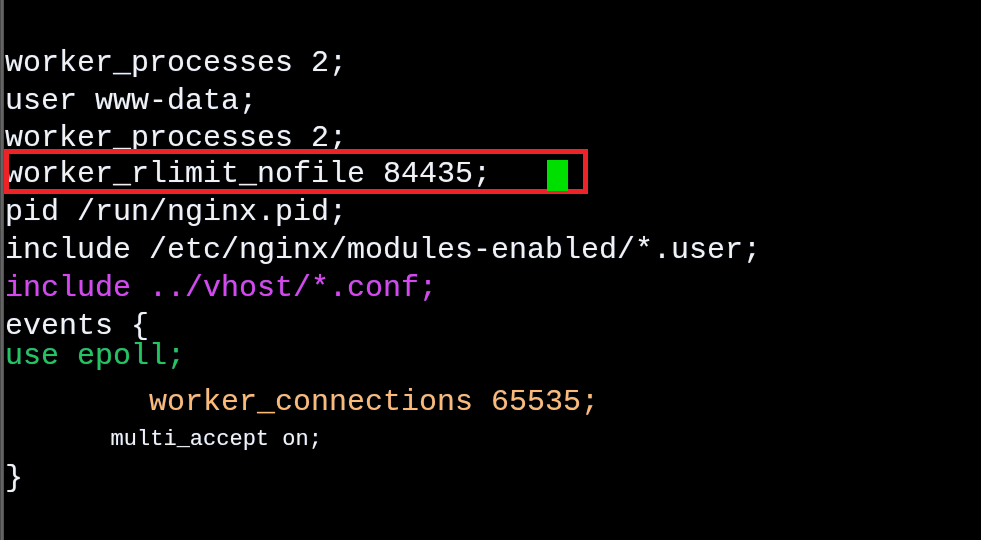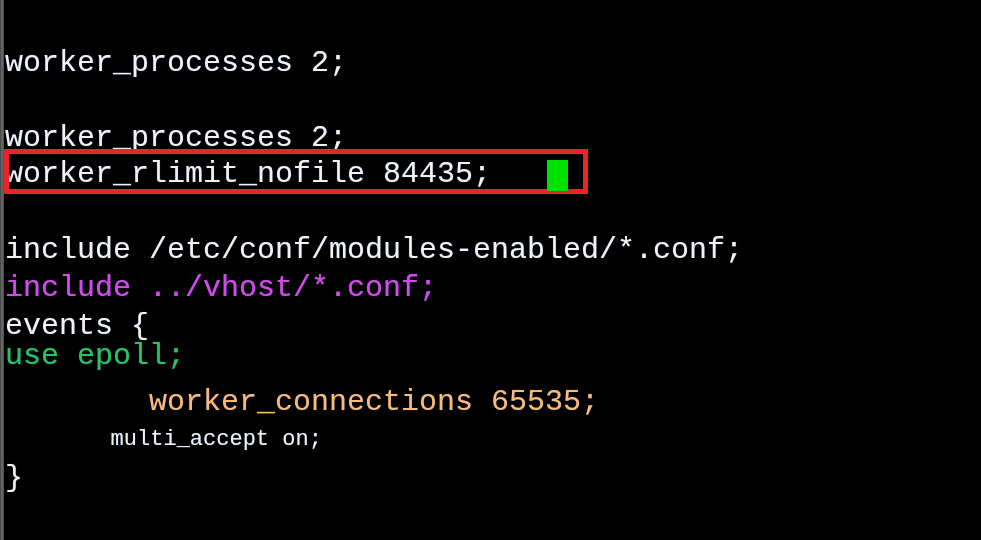--- a/index.html
+++ b/index.html
@@ -94,23 +94,25 @@
 </style>
 </head>
 <body>
 
 <div id="screen" style="background: rgb(0, 0, 0);">
 
   <div id="left-gutter"></div>
 
   <div id="code">
     <div class="code-line" style="top: 44px; font-size: 30px; line-height: 38px; color: rgb(242, 242, 242); left: 5px;">worker_processes 2;</div>
+    <div class="code-line" style="top: 82px; font-size: 30px; line-height: 38px; color: rgb(242, 242, 242); left: 5px;">user www-data;</div>
     <div class="code-line" style="top: 119px; font-size: 30px; line-height: 38px; color: rgb(242, 242, 242); left: 5px;">worker_processes 2;</div>
     <div class="code-line" style="top: 155px; font-size: 30px; line-height: 38px; color: rgb(242, 242, 242); left: 5px;">worker_rlimit_nofile 84435;</div>
-    <div class="code-line" style="top: 231px; font-size: 30px; line-height: 38px; color: rgb(242, 242, 242); left: 5px;">include /etc/conf/modules-enabled/*.conf;</div>
+    <div class="code-line" style="top: 193px; font-size: 30px; line-height: 38px; color: rgb(242, 242, 242); left: 5px;">pid /run/nginx.pid;</div>
+    <div class="code-line" style="top: 231px; font-size: 30px; line-height: 38px; color: rgb(242, 242, 242); left: 5px;">include /etc/nginx/modules-enabled/*.user;</div>
     <div class="code-line" style="top: 269px; font-size: 30px; line-height: 38px; color: #d946ef; left: 5px;">include ../vhost/*.conf;</div>
     <div class="code-line" style="top: 307px; font-size: 30px; line-height: 38px; color: rgb(242, 242, 242); left: 5px;">events {</div>
     <div class="code-line" style="top: 337px; font-size: 30px; line-height: 38px; color: #22c55e; left: 5px;">use epoll;</div>
     <div class="code-line" style="top: 383px; font-size: 30px; line-height: 38px; color: #fdba74; left: 5px;">        worker_connections 65535;</div>
     <div class="code-line" style="top: 421px; font-size: 22px; line-height: 38px; color: rgb(242, 242, 242); left: 5px;">        multi_accept on;</div>
     <div class="code-line" style="top: 459px; font-size: 30px; line-height: 38px; color: rgb(242, 242, 242); left: 5px;">}</div>
   </div>
 
   <div id="highlight-box" style="left: 4px; top: 149px; width: 584px; height: 45px; border-color: rgb(238, 35, 39); border-width: 5px;"></div>
 

